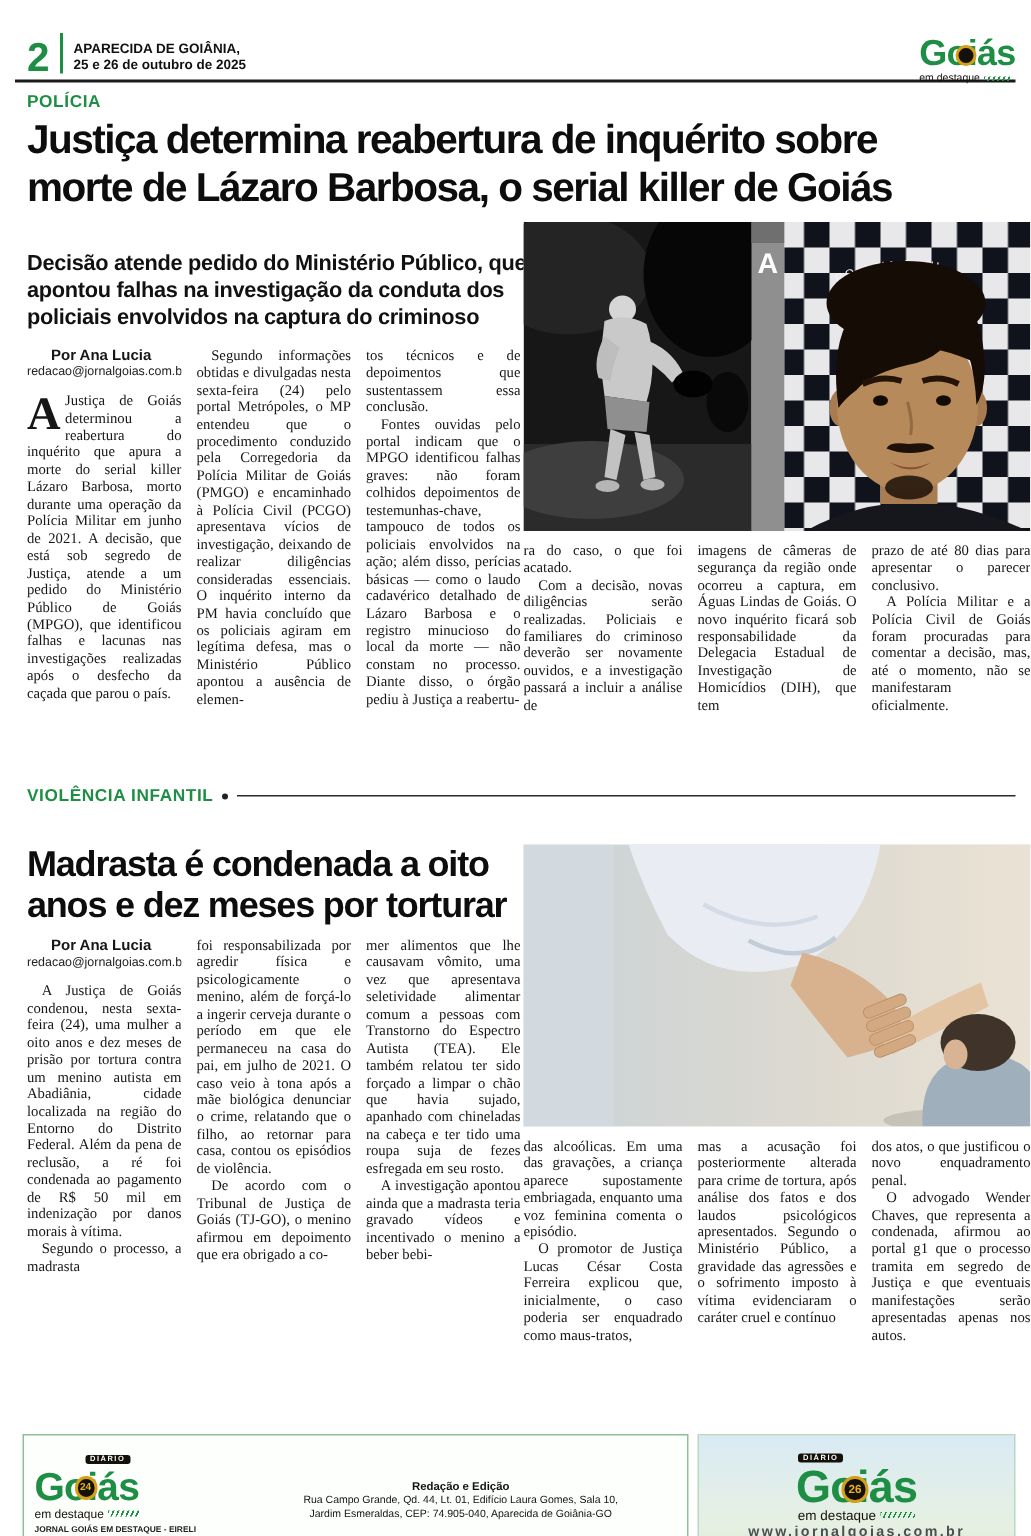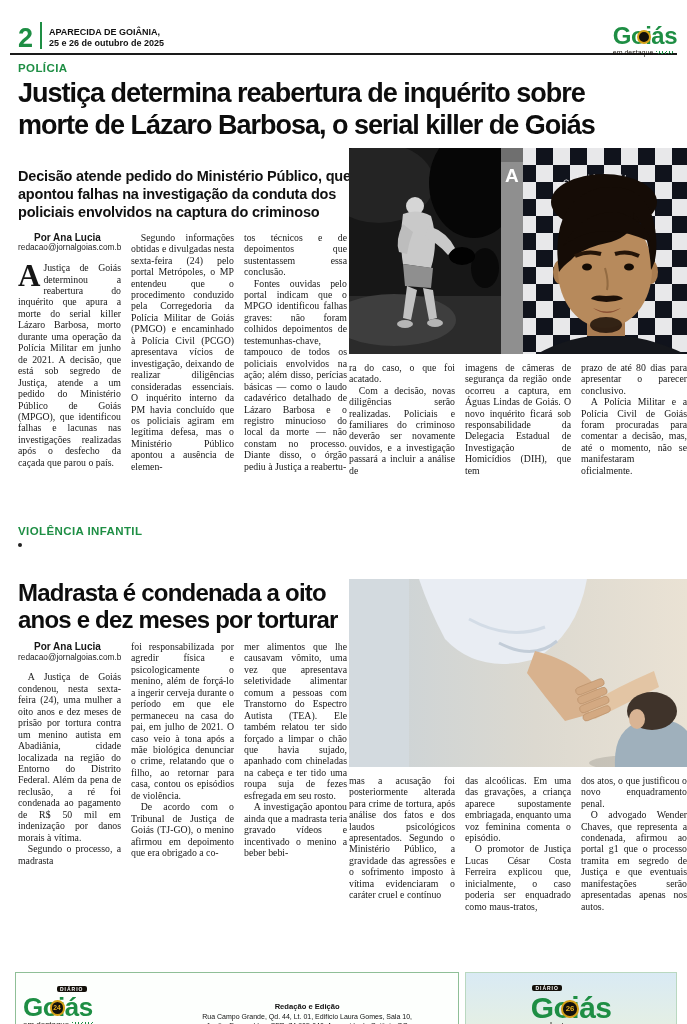--- a/index.html
+++ b/index.html
@@ -21,21 +21,21 @@
   .tagline { display:flex; align-items:center; gap:3px; }
   .tagline .tg { font-weight:400; color:#14100a; }
   .hatch { height:.45em; width:2.6em; background:repeating-linear-gradient(115deg,#1e8e44 0 1px,transparent 1px 3px); }
   .hdr-logo { text-align:left; margin-bottom:-6px; }
   .hdr-logo .logo { font-size:24px; }
   .hdr-logo .tagline { font-size:7px; margin-top:1px; }
   .hdr-rule { height:2px; background:#1a1a1a; margin:3px 10px 0 10px; }
 
   
   .section-label { color:#1e8e44; font-weight:700; font-size:11.5px; letter-spacing:.4px; margin:7px 0 2px 18px; }
-  .sec2-row { display:flex; margin:10px 10px 0 18px; gap:6px;flex-direction:column; }
+  .sec2-row { display:flex; align-items:center; margin:10px 10px 0 18px; gap:6px; }
   .sec2-row .dot { width:4px; height:4px; background:#222; border-radius:50%; }
   .sec2-row .line { flex:1; height:1px; background:#2a2a2a; }
   .headline1 { margin:4px 14px 0 18px; font-weight:700; font-size:27px; letter-spacing:-1px; line-height:1.18; color:#0d0d0d; }
   .headline1 div { white-space:nowrap; }
   .headline2 { font-weight:700; font-size:24px; letter-spacing:-.8px; line-height:1.13; color:#0d0d0d; }
   .headline2 div { white-space:nowrap; }
 
   .row { display:flex; margin:6px 0 0 18px; }
   .leftcol { width:331px; flex:none; }
   .rightcol { width:338px; flex:none; }
@@ -255,23 +255,23 @@
             <rect x="230" y="122" width="31" height="7.5" rx="3.5" transform="rotate(-22 245 126)"></rect>
             <rect x="233" y="131" width="29" height="7" rx="3.5" transform="rotate(-22 247 134)"></rect>
           </g>
 
           <path d="M266,188 Q264,150 292,142 Q324,136 338,152 L338,188 Z" fill="#9fb0bc"></path>
           <ellipse cx="303" cy="132" rx="25" ry="19" fill="#3f332a"></ellipse>
           <ellipse cx="288" cy="140" rx="8" ry="10" fill="#d9b494"></ellipse>
         </svg>
       </div>
       <div class="cols c-a2R">
-        <div class="bcol"><span class="btext">mas a acusação foi posteriormente alterada para crime de tortura, após análise dos fatos e dos laudos psicológicos apresentados. Segundo o Ministério Público, a gravidade das agressões e o sofrimento imposto à vítima evidenciaram o caráter cruel e contínuo</span></div>
         <div class="bcol"><span class="btext">das alcoólicas. Em uma das gravações, a criança aparece supostamente embriagada, enquanto uma voz feminina comenta o episódio.
   O promotor de Justiça Lucas César Costa Ferreira explicou que, inicialmente, o caso poderia ser enquadrado como maus-tratos,</span></div>
+        <div class="bcol"><span class="btext">mas a acusação foi posteriormente alterada para crime de tortura, após análise dos fatos e dos laudos psicológicos apresentados. Segundo o Ministério Público, a gravidade das agressões e o sofrimento imposto à vítima evidenciaram o caráter cruel e contínuo</span></div>
         <div class="bcol"><span class="btext">dos atos, o que justificou o novo enquadramento penal.
   O advogado Wender Chaves, que representa a condenada, afirmou ao portal g1 que o processo tramita em segredo de Justiça e que eventuais manifestações serão apresentadas apenas nos autos.</span></div>
       </div>
     </div>
   </div>
 
   <div class="footer">
     <div class="fbox-left">
       <div class="f-top">
         <div class="f-logo-wrap">

